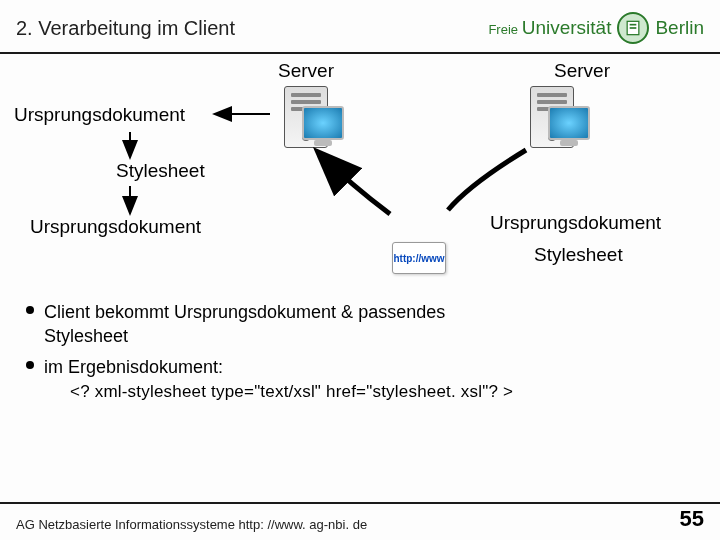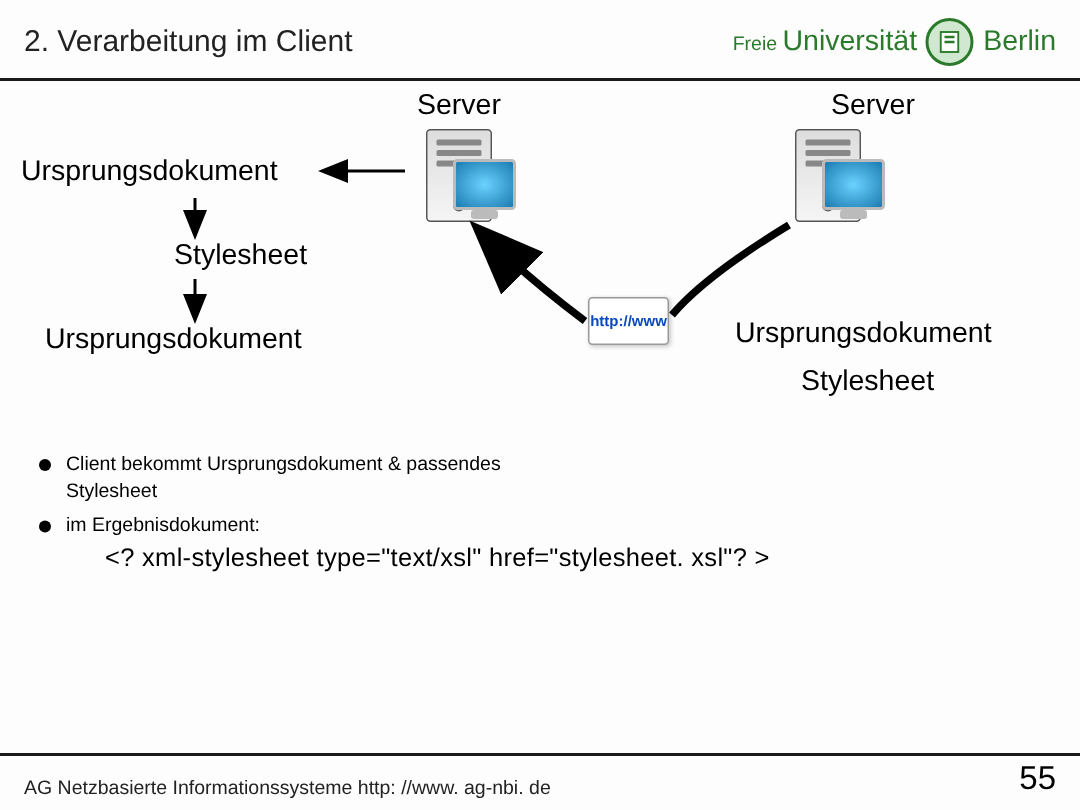--- a/index.html
+++ b/index.html
@@ -84,38 +84,39 @@
     position:absolute; bottom:-8px; left:50%; transform:translateX(-50%);
     width:18px; height:6px; background:#bbb; border-radius:2px;
   }
   .http-badge {
     position:absolute;
     width:54px; height:32px;
     background:#fff; border:1px solid #999; border-radius:3px;
     font-size:10px; color:#0849bd; font-weight:bold;
     display:flex; align-items:center; justify-content:center;
     box-shadow: 1px 1px 3px rgba(0,0,0,.2);
+    margin-top: 44px;
   }
   .arrow-svg { position:absolute; top:0; left:0; width:720px; height:232px; pointer-events:none; }
   .bullets {
     padding: 8px 22px 0 26px;
   }
   .brow { display:flex; gap:10px; margin-top:6px; }
   .dot { width:8px; height:8px; border-radius:50%; background:#000; flex:0 0 8px; margin-top:6px; }
-  .btext { font-size: 13px; color:#000; line-height:1.35; }
+  .btext { font-size: 18px; color:#000; line-height:1.35; }
   .code { font-size: 17px; padding-left: 44px; margin-top:2px; letter-spacing:.2px; }
   .footer {
     position:absolute; bottom:0; left:0; right:0;
     display:flex; justify-content:space-between; align-items:flex-end;
     padding: 6px 16px 8px 16px;
     gap: 29px;
   }
   .hr2 { position:absolute; bottom:36px; left:0; right:0; border:none; border-top:2px solid #1a1a1a; }
   .footer-left { font-size:13px; color:#222; }
-  .footer-right { font-size:22px; color:#000; }
+  .footer-right { font-size:22px; color:#000;font-weight:bold; }
 </style>
 </head>
 <body>
 
 <div class="header">
   <div class="title">2. Verarbeitung im Client</div>
   <div class="logo-wrap">
     <div class="logo-text">
       <span>Freie</span>
       <span class="lg">Universität</span>

